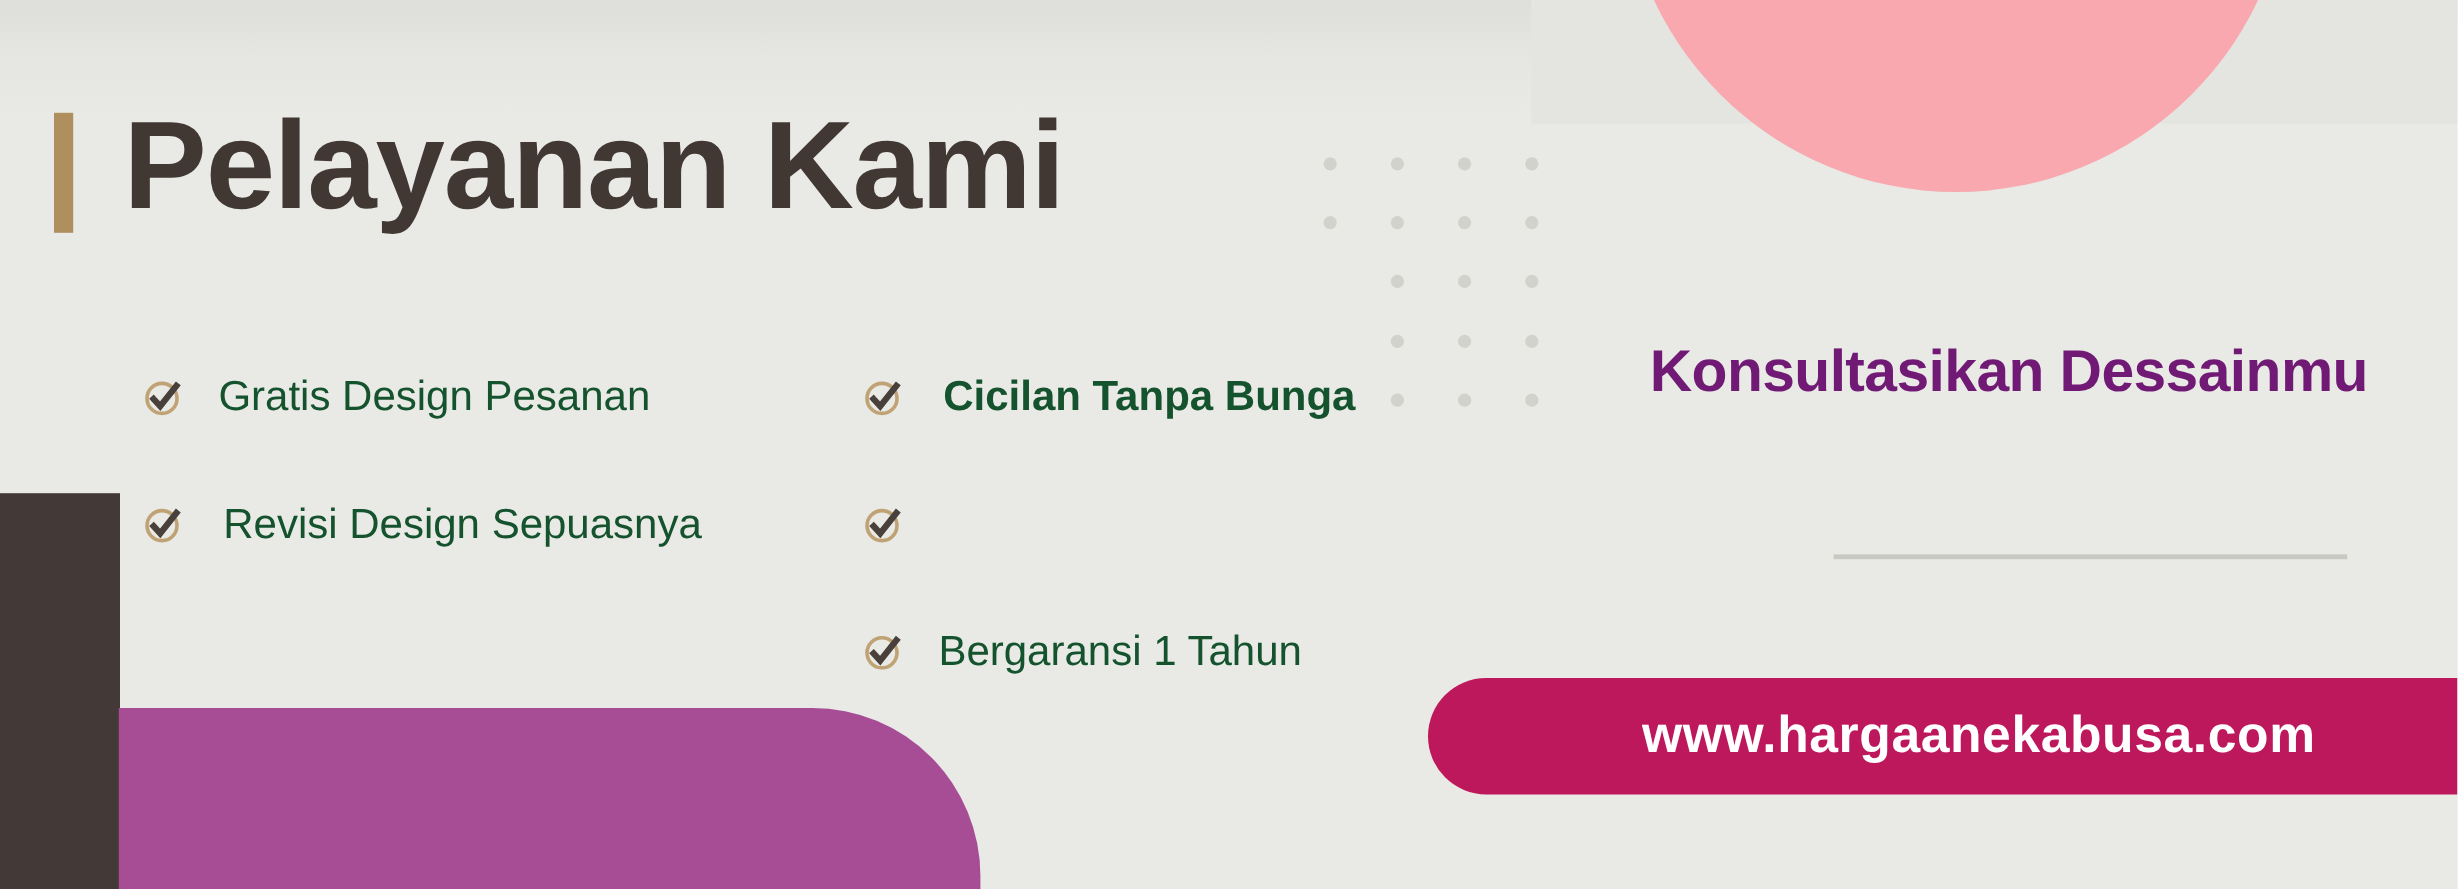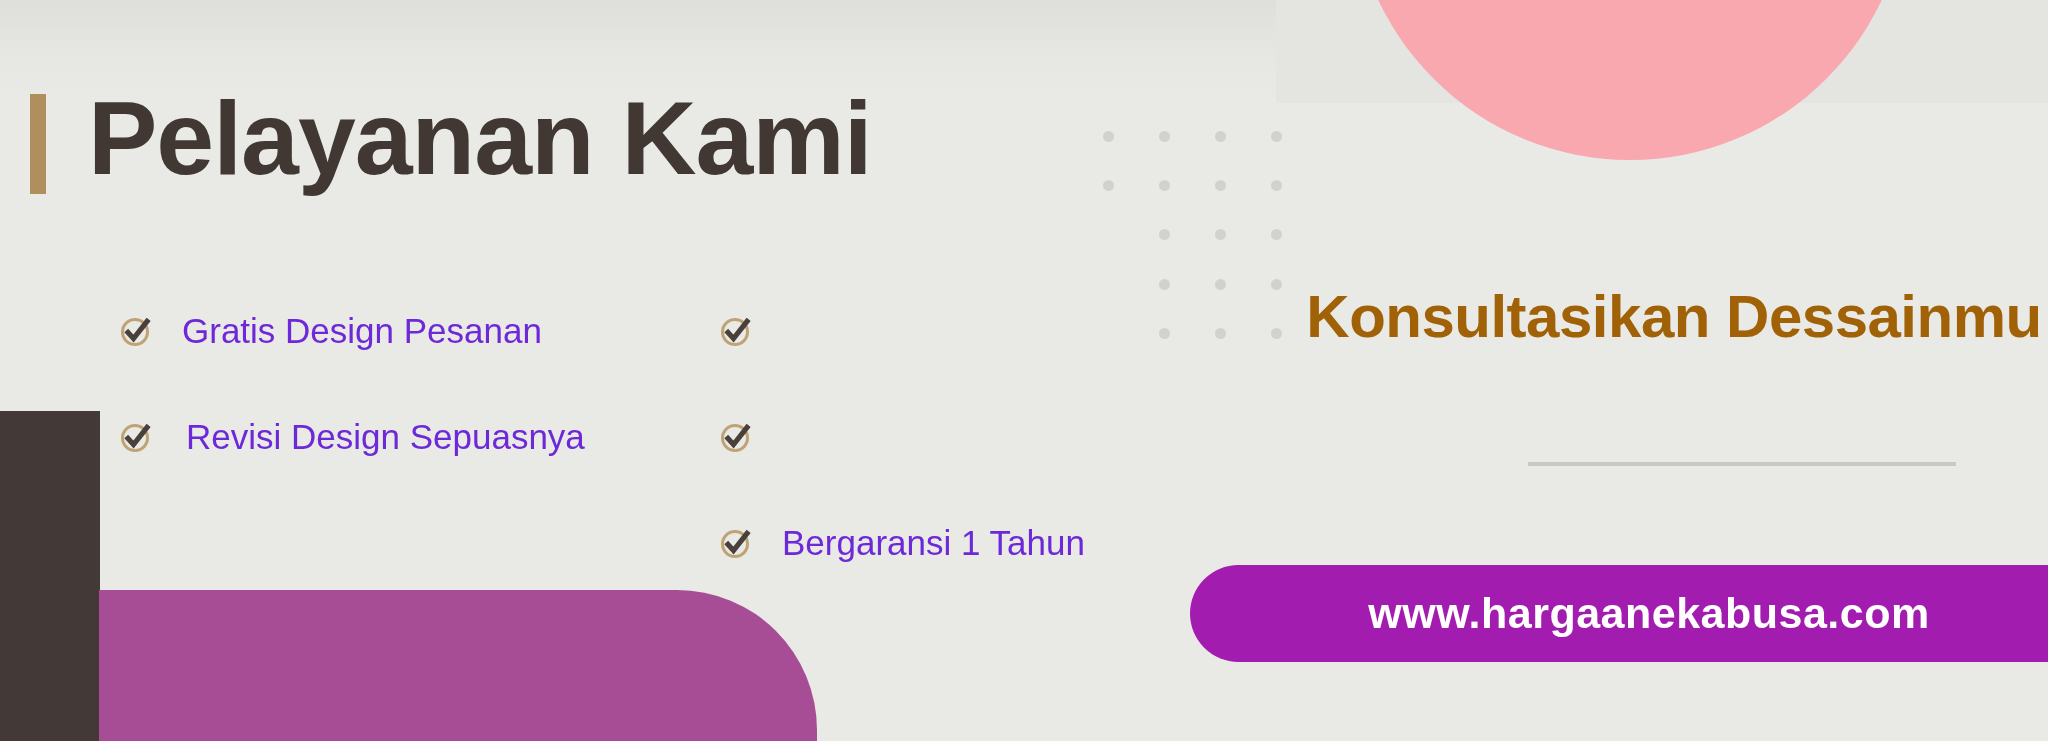--- a/index.html
+++ b/index.html
@@ -70,21 +70,21 @@
     border-top-right-radius: 140px;
   }
 
   
   .pink-band {
     position: absolute;
     left: 1190px;
     top: 565px;
     width: 858px;
     height: 97px;
-    background: #a21caf;
+    background: #be185d;
     border-top-left-radius: 52px;
     border-bottom-left-radius: 52px;
     display: flex;
     align-items: center;
     justify-content: center;
   }
   .pink-band .url {
     color: #ffffff;
     font-size: 43px;
     font-weight: bold;
@@ -112,21 +112,21 @@
     width: 11px;
     height: 11px;
     border-radius: 50%;
     background: #d2d2cd;
   }
   .dot-grid i.hidden { background: transparent; }
 
   
   .heading-row {
     position: absolute;
-    left: 30px;
+    left: 45px;
     top: 82px;
     display: flex;
     align-items: stretch;
   }
   .accent-bar {
     width: 16px;
     height: 100px;
     background: #b08f5f;
     margin-top: 12px;
   }
@@ -164,40 +164,40 @@
     flex: 0 0 auto;
     width: 36px;
     height: 36px;
     position: relative;
     margin-right: 10px;
   }
   .check-icon svg { display: block; width: 36px; height: 36px; }
 
   .feature-label {
     font-size: 35px;
-    color: #6d28d9;
+    color: #14532d;
     white-space: nowrap;
   }
   .feature-item.indent-1 .feature-label { margin-left: 18px; }
   .feature-item.indent-2 .feature-label { margin-left: 22px; }
   .feature-item.indent-3 .feature-label { margin-left: 26px; }
   .feature-label.bold { font-weight: bold; }
 
   
   .promo {
     position: absolute;
     left: 1300px;
     top: 282px;
     width: 748px;
     text-align: center;
   }
   .promo-headline {
-    font-size: 60px;
+    font-size: 49px;
     font-weight: bold;
-    color: #a16207;
+    color: #701a75;
     letter-spacing: -0.5px;
     white-space: nowrap;
     margin: 0;
   }
   .promo-hashtag {
     font-size: 92px;
     font-weight: bold;
     color: #f8a8ae;
     letter-spacing: -1px;
     white-space: nowrap;
@@ -282,20 +282,21 @@
 
     <div class="feature-col col-2">
 
       <div class="feature-item indent-2">
         <span class="check-icon">
           <svg viewBox="0 0 36 36" xmlns="http://www.w3.org/2000/svg">
             <circle cx="17" cy="19" r="12.5" fill="none" stroke="#bfa374" stroke-width="3"></circle>
             <path d="M10 19.5 L15.5 25.5 L29 8.5" fill="none" stroke="#4a403b" stroke-width="5.2" stroke-linecap="square" stroke-linejoin="miter"></path>
           </svg>
         </span>
+        <span class="feature-label bold">Cicilan Tanpa Bunga</span>
       </div>
 
       <div class="feature-item indent-1">
         <span class="check-icon">
           <svg viewBox="0 0 36 36" xmlns="http://www.w3.org/2000/svg">
             <circle cx="17" cy="19" r="12.5" fill="none" stroke="#bfa374" stroke-width="3"></circle>
             <path d="M10 19.5 L15.5 25.5 L29 8.5" fill="none" stroke="#4a403b" stroke-width="5.2" stroke-linecap="square" stroke-linejoin="miter"></path>
           </svg>
         </span>
       </div>

